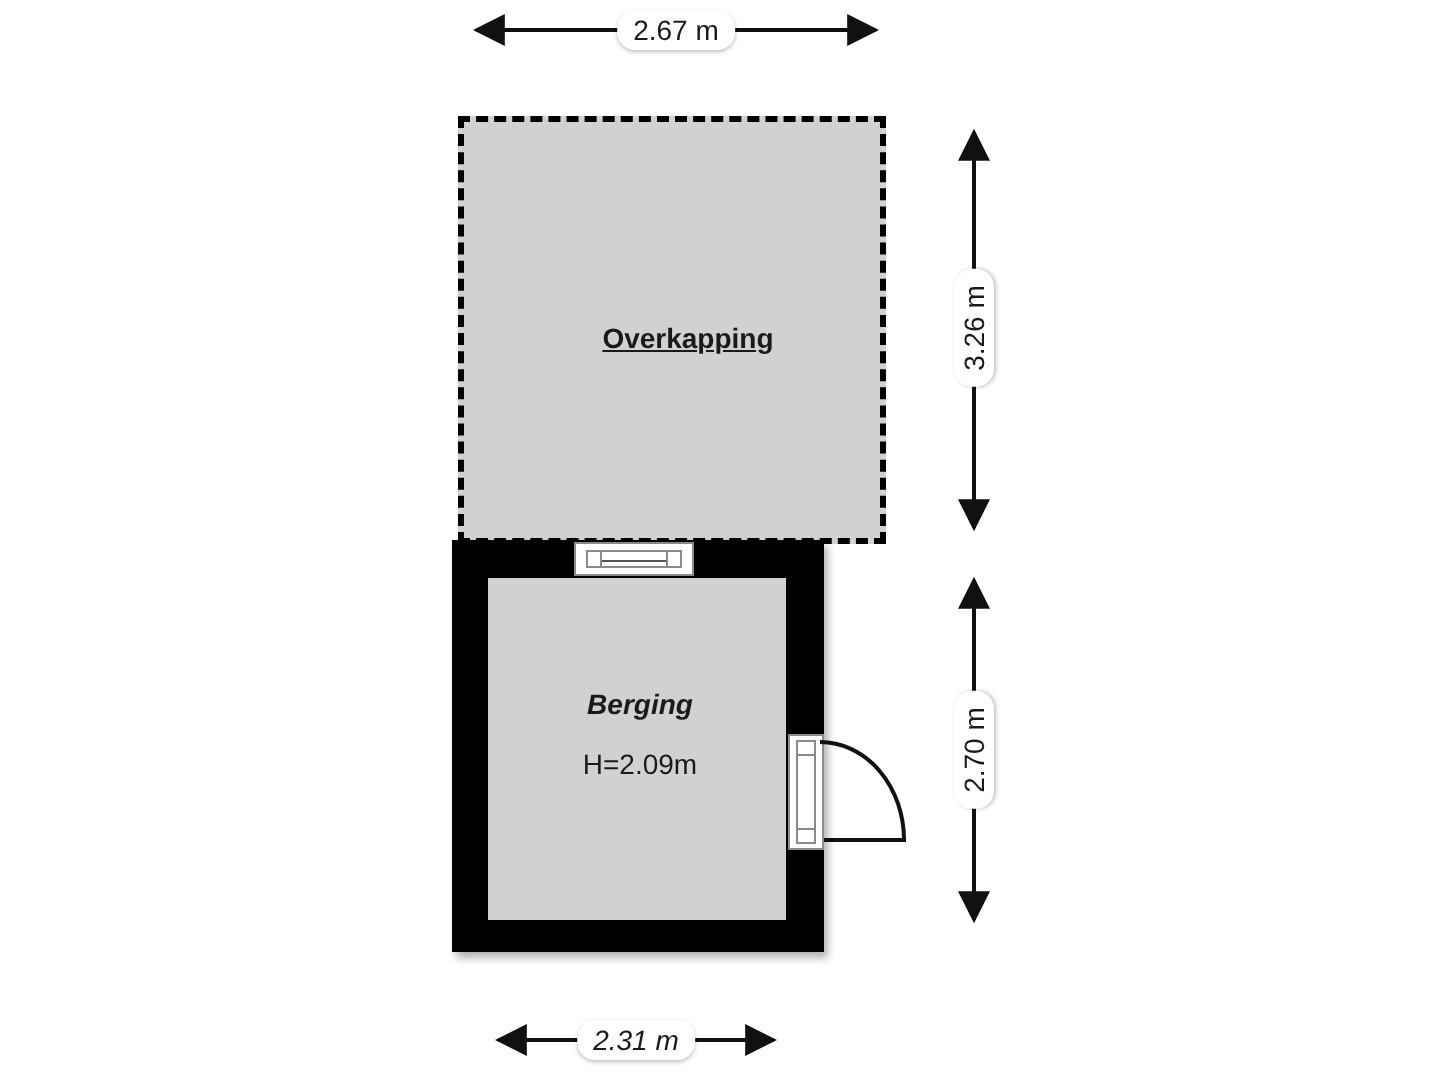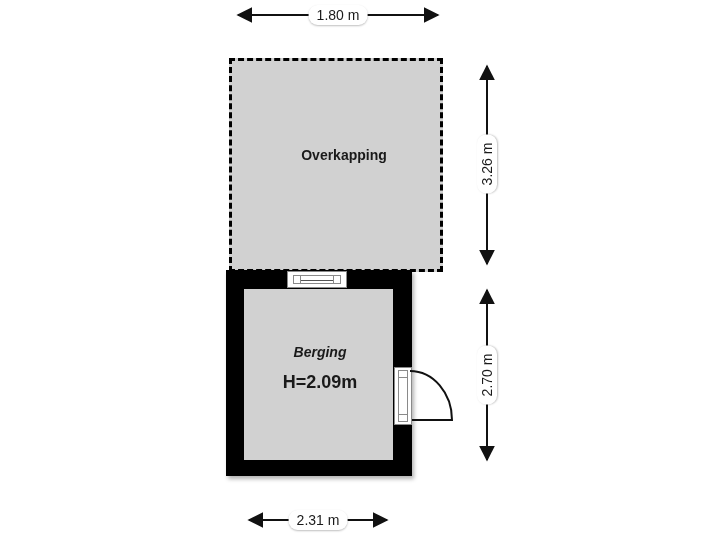--- a/index.html
+++ b/index.html
@@ -43,26 +43,26 @@
     position: absolute;
     transform: translate(-50%, -50%);
     font-size: 14px;
     font-weight: bold;
     white-space: nowrap;
     z-index: 6;
   }
   .room-sub {
     position: absolute;
     transform: translate(-50%, -50%);
-    font-size: 18px;
-    font-weight: bold;
+    font-size: 14px;
+    font-weight: normal;
     white-space: nowrap;
     z-index: 6;
   }
-  .lbl-overkapping { left: 344px; top: 155px; }
+  .lbl-overkapping { left: 344px; top: 169px; text-decoration: underline; }
   .lbl-berging     { left: 320px; top: 352px; font-style: italic; }
   .lbl-berging-h   { left: 320px; top: 382px; }
   
   .window {
     position: absolute;
     left: 287px; top: 271px;
     width: 60px; height: 17px;
     box-sizing: border-box;
     background: #ffffff;
     border: 1px solid var(--frame, #8a8a8a);
@@ -132,21 +132,21 @@
     padding: 2px 8px;
     font-size: 14px;
     white-space: nowrap;
     box-shadow: 0 1px 2px rgba(0,0,0,0.25);
     z-index: 6;
   }
   .dim-label.vertical { transform: translate(-50%, -50%) rotate(-90deg); }
   .dim-top          { left: 338px; top: 15px; }
   .dim-right-upper  { left: 487px; top: 164px; }
   .dim-right-lower  { left: 487px; top: 375px; }
-  .dim-bottom       { left: 318px; top: 520px; }
+  .dim-bottom       { left: 318px; top: 520px; font-style: italic; }
 </style>
 </head>
 <body>
 
 <div class="stage">
 
   <div class="overkapping"></div>
 
   <div class="berging-walls"></div>
   <div class="berging-floor"></div>
@@ -182,18 +182,18 @@
     </g>
     <g>
       <line x1="249" y1="520" x2="387" y2="520" stroke="#111111" stroke-width="2" marker-start="url(#ah)" marker-end="url(#ah)"></line>
     </g>
   </svg>
 
   <span class="room-label lbl-overkapping">Overkapping</span>
   <span class="room-label lbl-berging">Berging</span>
   <span class="room-sub lbl-berging-h">H=2.09m</span>
 
-  <span class="dim-label dim-top">1.80 m</span>
+  <span class="dim-label dim-top">2.67 m</span>
   <span class="dim-label vertical dim-right-upper">3.26 m</span>
   <span class="dim-label vertical dim-right-lower">2.70 m</span>
   <span class="dim-label dim-bottom">2.31 m</span>
 
 </div>
 
 </body></html>

